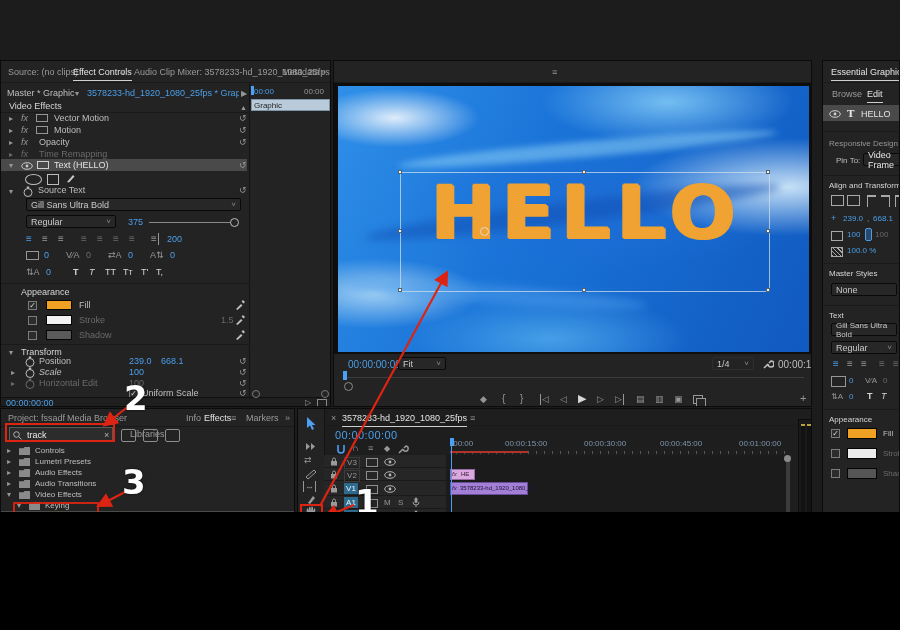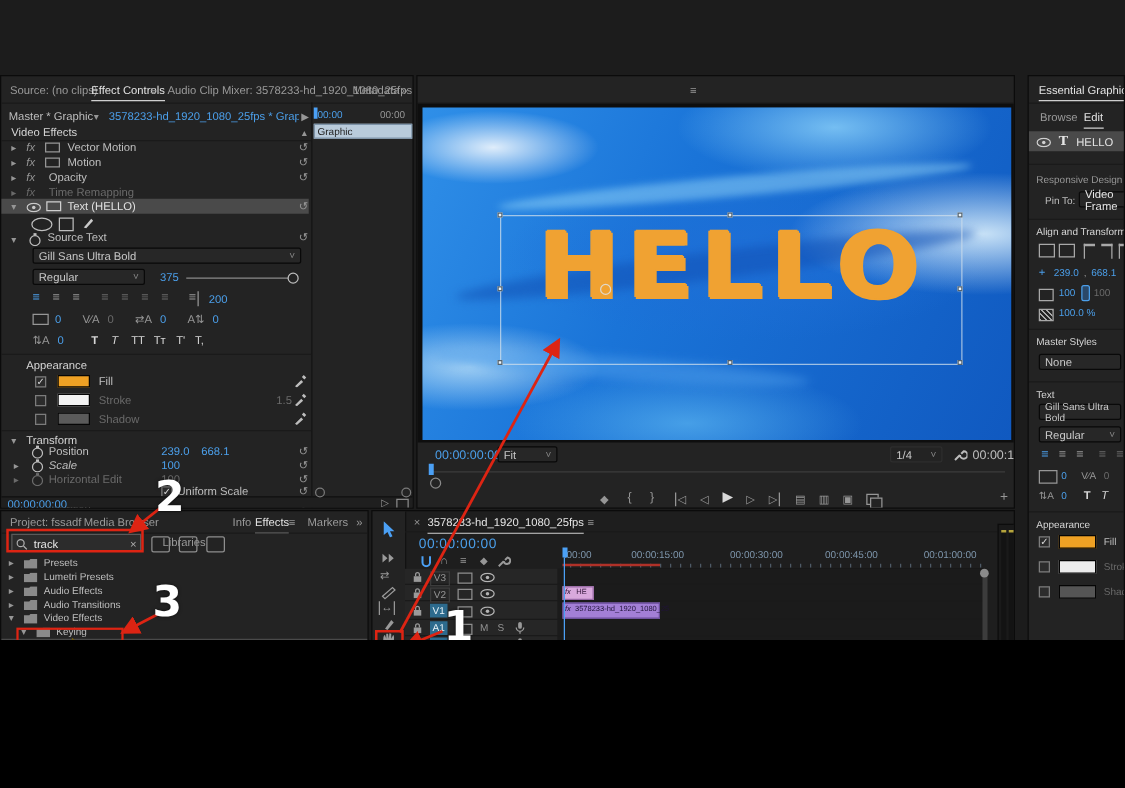--- a/index.html
+++ b/index.html
@@ -403,21 +403,21 @@
         </svg>
       <span class="a" style="left:17px;top:2px;font-size:9px;color:#e8e8e8;">track</span>
       <span class="a" style="left:94px;top:2px;font-size:9px;color:#b0b0b0;">×</span>
     </div>
     <div class="a" style="left:120px;top:20px;width:13px;height:11px;border:1px solid #8e8e8e;border-radius:2px;"></div>
     <div class="a" style="left:142px;top:20px;width:13px;height:11px;border:1px solid #8e8e8e;border-radius:2px;"></div>
     <div class="a" style="left:164px;top:20px;width:13px;height:11px;border:1px solid #8e8e8e;border-radius:2px;"></div>
 
     <div class="a f8 ic" style="left:6px;top:37px;">▸</div>
     <div class="a" style="left:18px;top:38px;width:11px;height:8px;background:#8a8a8a;clip-path:polygon(0 15%,40% 15%,50% 0,100% 0,100% 100%,0 100%);"></div>
-    <div class="a f8 t" style="left:34px;top:37px;">Presets</div>
+    <div class="a f8 t" style="left:34px;top:37px;">Controls</div>
 
     <div class="a f8 ic" style="left:6px;top:48px;">▸</div>
     <div class="a" style="left:18px;top:49px;width:11px;height:8px;background:#8a8a8a;clip-path:polygon(0 15%,40% 15%,50% 0,100% 0,100% 100%,0 100%);"></div>
     <div class="a f8 t" style="left:34px;top:48px;">Lumetri Presets</div>
 
     <div class="a f8 ic" style="left:6px;top:59px;">▸</div>
     <div class="a" style="left:18px;top:60px;width:11px;height:8px;background:#8a8a8a;clip-path:polygon(0 15%,40% 15%,50% 0,100% 0,100% 100%,0 100%);"></div>
     <div class="a f8 t" style="left:34px;top:59px;">Audio Effects</div>
 
     <div class="a f8 ic" style="left:6px;top:70px;">▸</div>

